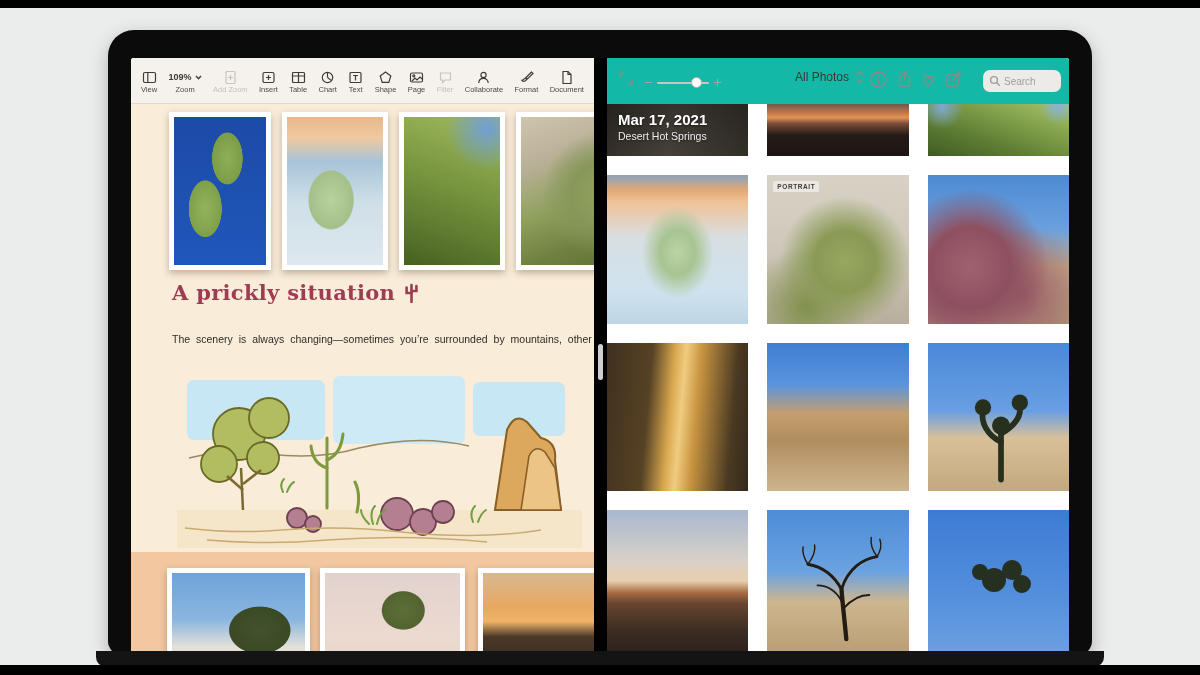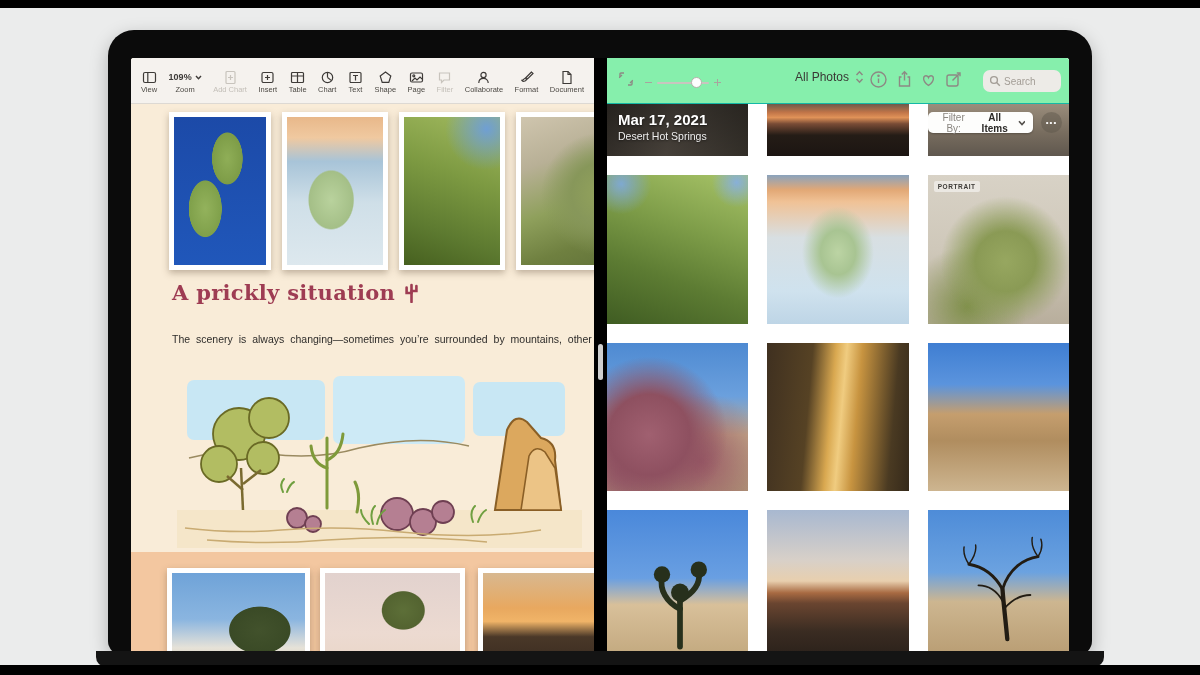--- a/index.html
+++ b/index.html
@@ -81,21 +81,21 @@
   .g-sunset2 { background:
       linear-gradient(180deg,#d8b890 0%,#e8a85f 32%,#f0b468 44%,#4a3828 58%,#2f241c 100%); }
 
   
   .divider { width:13px; height:100%; background:#000; position:relative; flex:none; }
   .handle { position:absolute; left:4px; top:50%; transform:translateY(-50%); margin-top:6px;
             width:5px; height:36px; border-radius:3px; background:#cfcfcf; cursor:col-resize; }
 
   
   .photos { width:462px; height:100%; position:relative; background:#fff; overflow:hidden; flex:none; }
-  .ph-toolbar { position:absolute; left:0; top:0; width:100%; height:46px; background:#86efac;
+  .ph-toolbar { position:absolute; left:0; top:0; width:100%; height:46px; background:#14b8a6;
                 border-bottom:1px solid #14b8a6; }
   .ph-btn { position:absolute; top:12px; background:none; border:none; cursor:pointer; }
   .ph-btn svg { stroke:#8d8984; fill:none; stroke-width:1.4; }
 
   .asp { left:10px; }
   .zslider { position:absolute; left:38px; top:21px; display:flex; align-items:center; gap:5px; cursor:pointer; }
   .zminus { width:7px; height:1.6px; background:#a8a49e; }
   .zplus { position:relative; width:7px; height:7px; }
   .zplus:before, .zplus:after { content:""; position:absolute; background:#a8a49e; }
   .zplus:before { left:0; top:2.7px; width:7px; height:1.6px; }
@@ -202,21 +202,21 @@
         </button>
 
         <button class="pg-item disabled">
           <span class="pg-ic">
             <svg width="15" height="15">
                 <rect x="3" y="1.5" width="9" height="12" rx="1"></rect>
                 <line x1="7.5" y1="5" x2="7.5" y2="10"></line>
                 <line x1="5" y1="7.5" x2="10" y2="7.5"></line>
               </svg>
           </span>
-          <span class="pg-lb">Add Chart</span>
+          <span class="pg-lb">Add Zoom</span>
         </button>
 
         <button class="pg-item">
           <span class="pg-ic">
             <svg width="15" height="15">
                 <rect x="2" y="2.5" width="11" height="10" rx="1.5"></rect>
                 <line x1="7.5" y1="5" x2="7.5" y2="10"></line>
                 <line x1="5" y1="7.5" x2="10" y2="7.5"></line>
               </svg>
           </span>
@@ -474,30 +474,20 @@
 
       <div class="ph-grid">
 
         <div class="tile g-dark1">
           <div class="date-overlay">
             <div class="d1">Mar 17, 2021</div>
             <div class="d2">Desert Hot Springs</div>
           </div>
         </div>
         <div class="tile g-sunset1"></div>
-        <div class="tile g-desert1">
-          <button class="filterpill">
-            <span class="fp1">Filter By:</span>
-            <span class="fp2">All Items</span>
-            <svg width="8" height="6">
-                <polyline points="1,1.2 4,4.6 7,1.2"></polyline>
-              </svg>
-          </button>
-          <button class="morebtn">•••</button>
-        </div>
 
         <div class="tile g-cactus-close"></div>
         <div class="tile g-cholla"></div>
         <div class="tile g-portrait-pear">
           <span class="badge">PORTRAIT</span>
         </div>
 
         <div class="tile g-purple-pear"></div>
         <div class="tile g-golden"></div>
         <div class="tile g-rocks1"></div>

